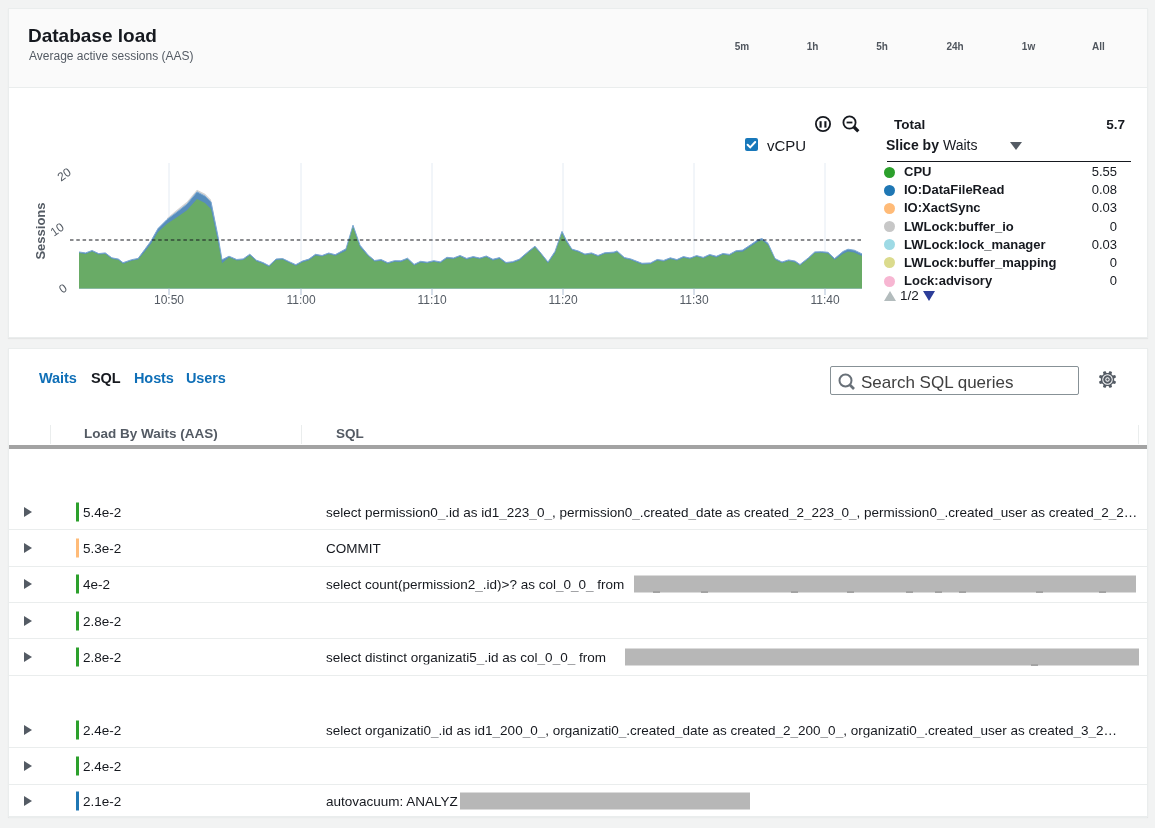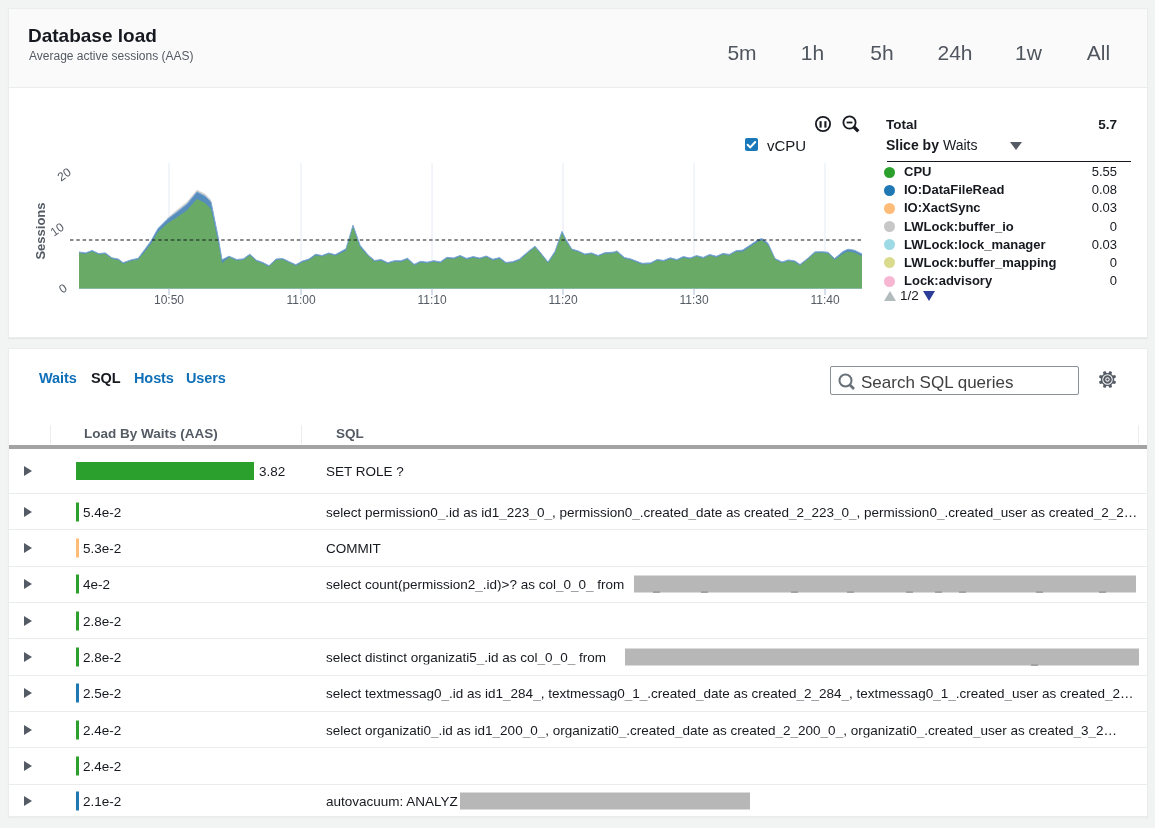--- a/index.html
+++ b/index.html
@@ -1,25 +1,25 @@
 <!DOCTYPE html>
 <html><head><meta charset="utf-8"><style>
 * {margin:0;padding:0;box-sizing:border-box}
 html,body {width:1155px;height:828px;background:#f2f3f3;font-family:"Liberation Sans",sans-serif;position:relative;overflow:hidden}
 .card {position:absolute;left:8px;width:1140px;background:#fff;border:1px solid #eaeded;box-shadow:0 1px 1px rgba(0,0,0,.05)}
 #card1 {top:8px;height:330px}
 #card2 {top:348px;height:469px}
 #hdr1 {position:absolute;left:0;top:0;width:100%;height:79px;background:#fafafa;border-bottom:1px solid #eaeded}
 #title {position:absolute;left:19px;top:16px;font-size:19px;font-weight:700;color:#16191f}
 #subtitle {position:absolute;left:20px;top:40px;font-size:12px;color:#545b64}
-.tbtn {position:absolute;top:32px;transform:translateX(-50%);font-size:21px;font-weight:400;color:#50565e}
+.tbtn {position:absolute;top:32px;transform:translateX(-50%);font-size:10px;font-weight:700;color:#50565e}
 #chart {position:absolute;left:0;top:0}
 #cblab {position:absolute;left:767px;top:137px;font-size:15px;color:#16191f}
 #legend {position:absolute;left:877px;top:0;width:245px}
-.lhdr {position:absolute;left:0;width:100%;font-size:13.5px;font-weight:700;color:#16191f}
+.lhdr {position:absolute;left:8px;width:100%;font-size:13.5px;font-weight:700;color:#16191f}
 #legend .val {position:absolute;right:14px;font-weight:700}
 #sliceby {position:absolute;top:128px;left:0;width:100%;font-size:14px;color:#16191f}
 #sliceby b {font-weight:700}
 #sliceby .w {position:absolute;left:57px;font-weight:400}
 #sliceby .tri {position:absolute;left:124px;top:5px;width:0;height:0;border-left:6px solid transparent;border-right:6px solid transparent;border-top:8px solid #545b64}
 #lrule {position:absolute;left:1px;top:152px;width:244px;border-top:1.5px solid #16191f}
 #lrows {position:absolute;left:0;top:154px;width:245px}
 .lrow {position:relative;height:18.2px;font-size:13px;color:#16191f}
 .dot {position:absolute;left:-2px;top:3.5px;width:11px;height:11px;border-radius:50%}
 .lname {position:absolute;left:18px;top:1px;font-weight:700}
@@ -158,26 +158,20 @@
       <circle cx="12" cy="12" r="4.1" fill="none" stroke="#545b64" stroke-width="2.6"></circle>
       <circle cx="12" cy="12" r="1.5" fill="#545b64"></circle>
     </svg>
   <div id="thead">
     <span class="sep" style="left:41px"></span>
     <span class="c1">Load By Waits (AAS)</span>
     <span class="sep" style="left:292px"></span>
     <span class="c2">SQL</span>
     <span class="sep" style="left:1129px"></span>
   </div>
-<div class="trow" style="top:100px;height:45px">
-      <span class="arr"></span>
-      <span class="bigbar" style="background:#2ca02c"></span>
-      <span class="bval" style="left:250px">3.82</span>
-      <span class="sql">SET ROLE ?</span>
-    </div>
 <div class="trow" style="top:145px;height:36.4px">
       <span class="arr"></span>
       <span class="minibar" style="background:#2ca02c"></span>
       <span class="bval" style="left:74px">5.4e-2</span>
       <span class="sql">select permission0_.id as id1_223_0_, permission0_.created_date as created_2_223_0_, permission0_.created_user as created_2_2…</span>
     </div>
 <div class="trow" style="top:181.39999999999998px;height:36.3px">
       <span class="arr"></span>
       <span class="minibar" style="background:#ffbb78"></span>
       <span class="bval" style="left:74px">5.3e-2</span>
@@ -205,26 +199,20 @@
       <span class="bval" style="left:74px">2.8e-2</span>
     </div>
 <div class="trow" style="top:290.4px;height:36.4px">
       <span class="arr"></span>
       <span class="minibar" style="background:#2ca02c"></span>
       <span class="bval" style="left:74px">2.8e-2</span>
       <span class="sql">select distinct organizati5_.id as col_0_0_ from&nbsp;</span>
       <span class="redact" style="left:616px;width:514px"></span>
       <span style="position:absolute;left:1022px;top:calc(50% + 7px);width:7px;height:2px;background:#a3a3a3"></span>
     </div>
-<div class="trow" style="top:326.79999999999995px;height:36.3px">
-      <span class="arr"></span>
-      <span class="minibar" style="background:#1f77b4"></span>
-      <span class="bval" style="left:74px">2.5e-2</span>
-      <span class="sql">select textmessag0_.id as id1_284_, textmessag0_1_.created_date as created_2_284_, textmessag0_1_.created_user as created_2…</span>
-    </div>
 <div class="trow" style="top:363.1px;height:36.4px">
       <span class="arr"></span>
       <span class="minibar" style="background:#2ca02c"></span>
       <span class="bval" style="left:74px">2.4e-2</span>
       <span class="sql">select organizati0_.id as id1_200_0_, organizati0_.created_date as created_2_200_0_, organizati0_.created_user as created_3_2…</span>
     </div>
 <div class="trow" style="top:399.5px;height:36.3px">
       <span class="arr"></span>
       <span class="minibar" style="background:#2ca02c"></span>
       <span class="bval" style="left:74px">2.4e-2</span>

